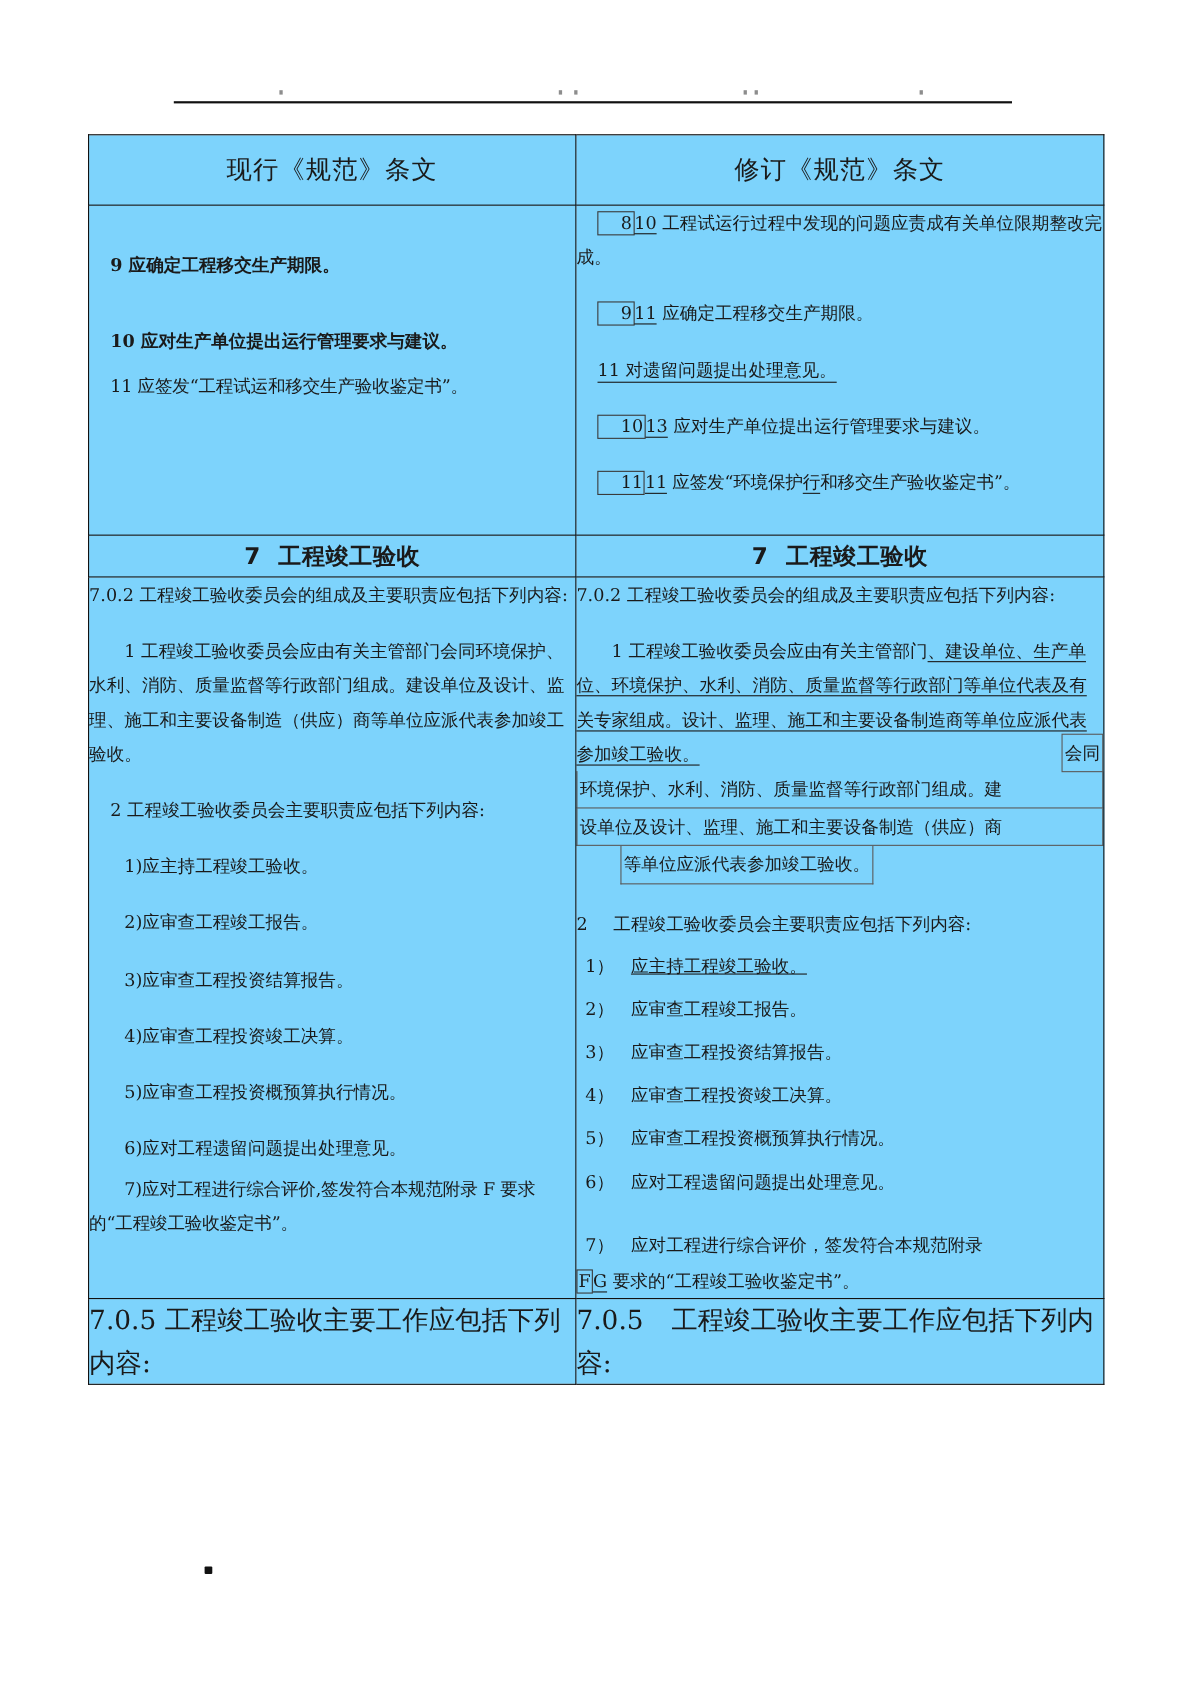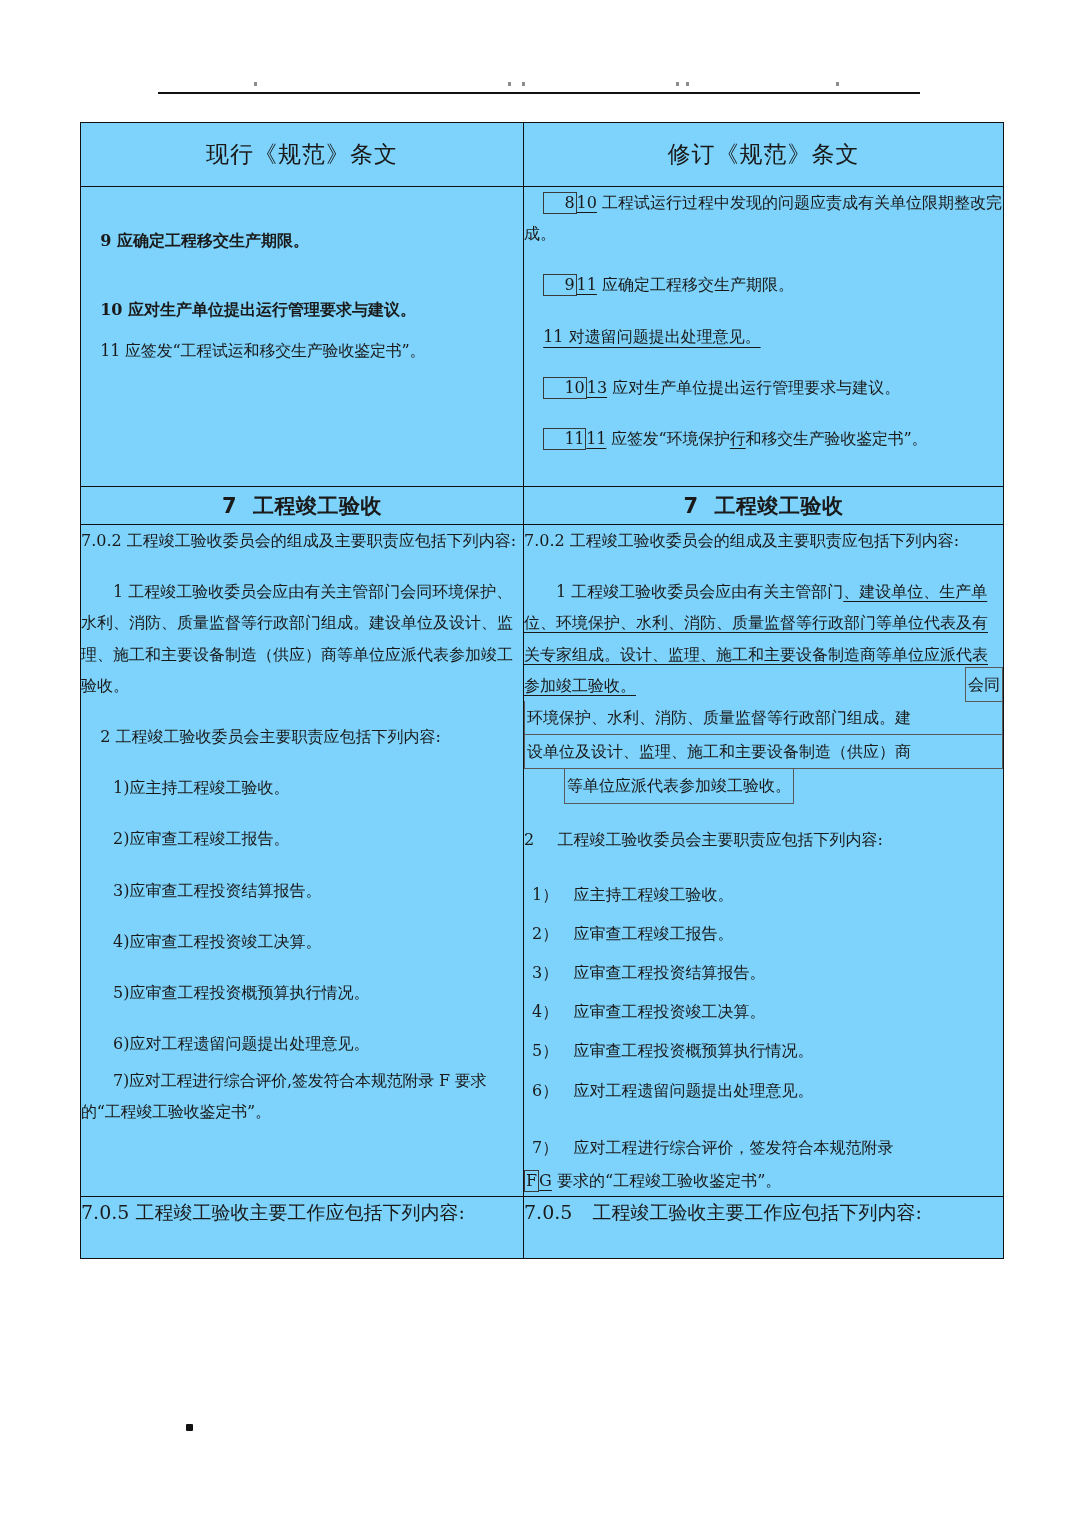--- a/index.html
+++ b/index.html
@@ -98,21 +98,21 @@
   .p-ind  { text-indent: 2em; }
   .p-ind1 { text-indent: 1.2em; }
   .p-gap  { margin-top: 20px !important; }
   .p-gap-sm { margin-top: 10px !important; }
   .p-gap-lg { margin-top: 38px !important; font-weight: bold; }
   .nowrap-tight { letter-spacing: -0.2px; }
 
   
   .last-cell {
     padding: 14px 12px 16px 12px;
-    font-size: 19px;
+    font-size: 24px;
     line-height: 1.6;
     height: 62px;
     margin-left: 24px;
   }
 
   
   
   .del {
     display: inline-block;
     border: 1px solid #3a3a3a;
@@ -266,21 +266,21 @@
         <span class="del-line" style="display:inline-block;float:right;margin-top:-34px;">会同</span>
         <span class="del-line">环境保护、水利、消防、质量监督等行政部门组成。建</span>
         <span class="del-line">设单位及设计、监理、施工和主要设备制造（供应）商</span>
         <span class="del-line" style="display:inline-block;margin-left:40px;">等单位应派代表参加竣工验收。</span>
       </div>
 
       <p class="p-gap" style="margin-top:14px;">
         <span style="display:inline-block;width:2.1em;">2</span><span>工程竣工验收委员会主要职责应包括下列内容:</span>
       </p>
 
-      <p class="lst" style="margin-top:24px;">
+      <p class="lst" style="margin-top:8px;text-decoration:underline;">
         <span class="lnum">1）</span><span>应主持工程竣工验收。</span>
       </p>
       <p class="lst" style="margin-top:8px;">
         <span class="lnum">2）</span><span>应审查工程竣工报告。</span>
       </p>
       <p class="lst" style="margin-top:8px;">
         <span class="lnum">3）</span><span>应审查工程投资结算报告。</span>
       </p>
       <p class="lst" style="margin-top:8px;">
         <span class="lnum">4）</span><span>应审查工程投资竣工决算。</span>

